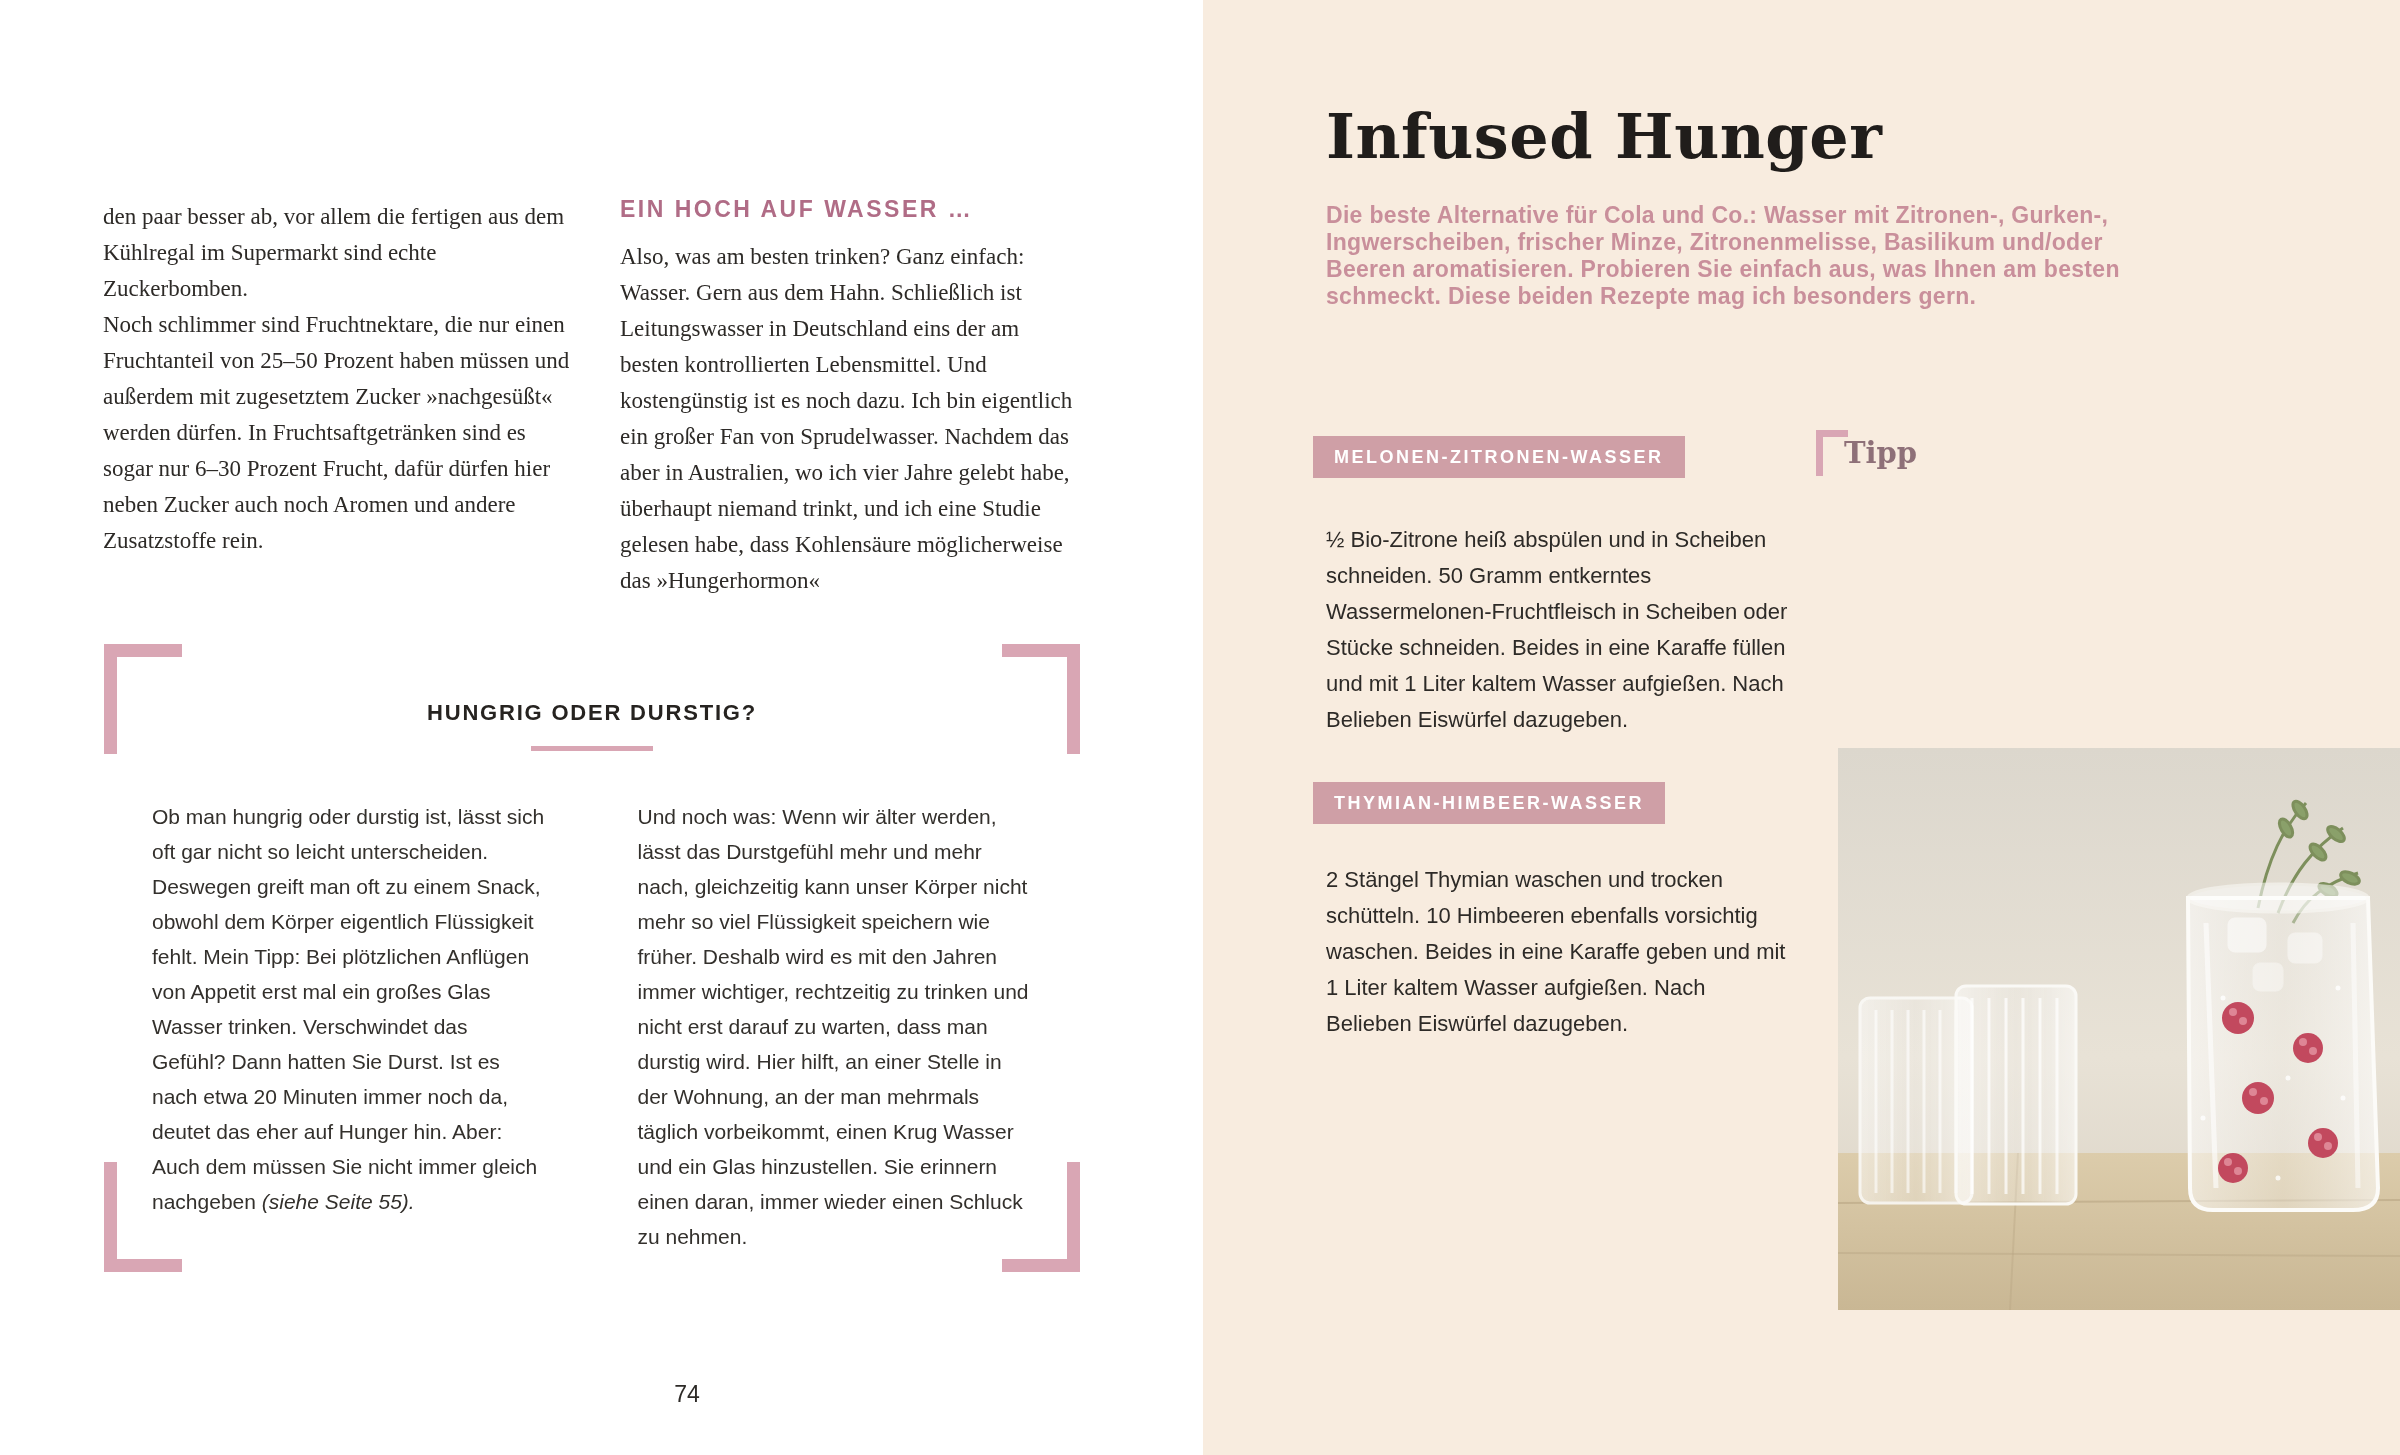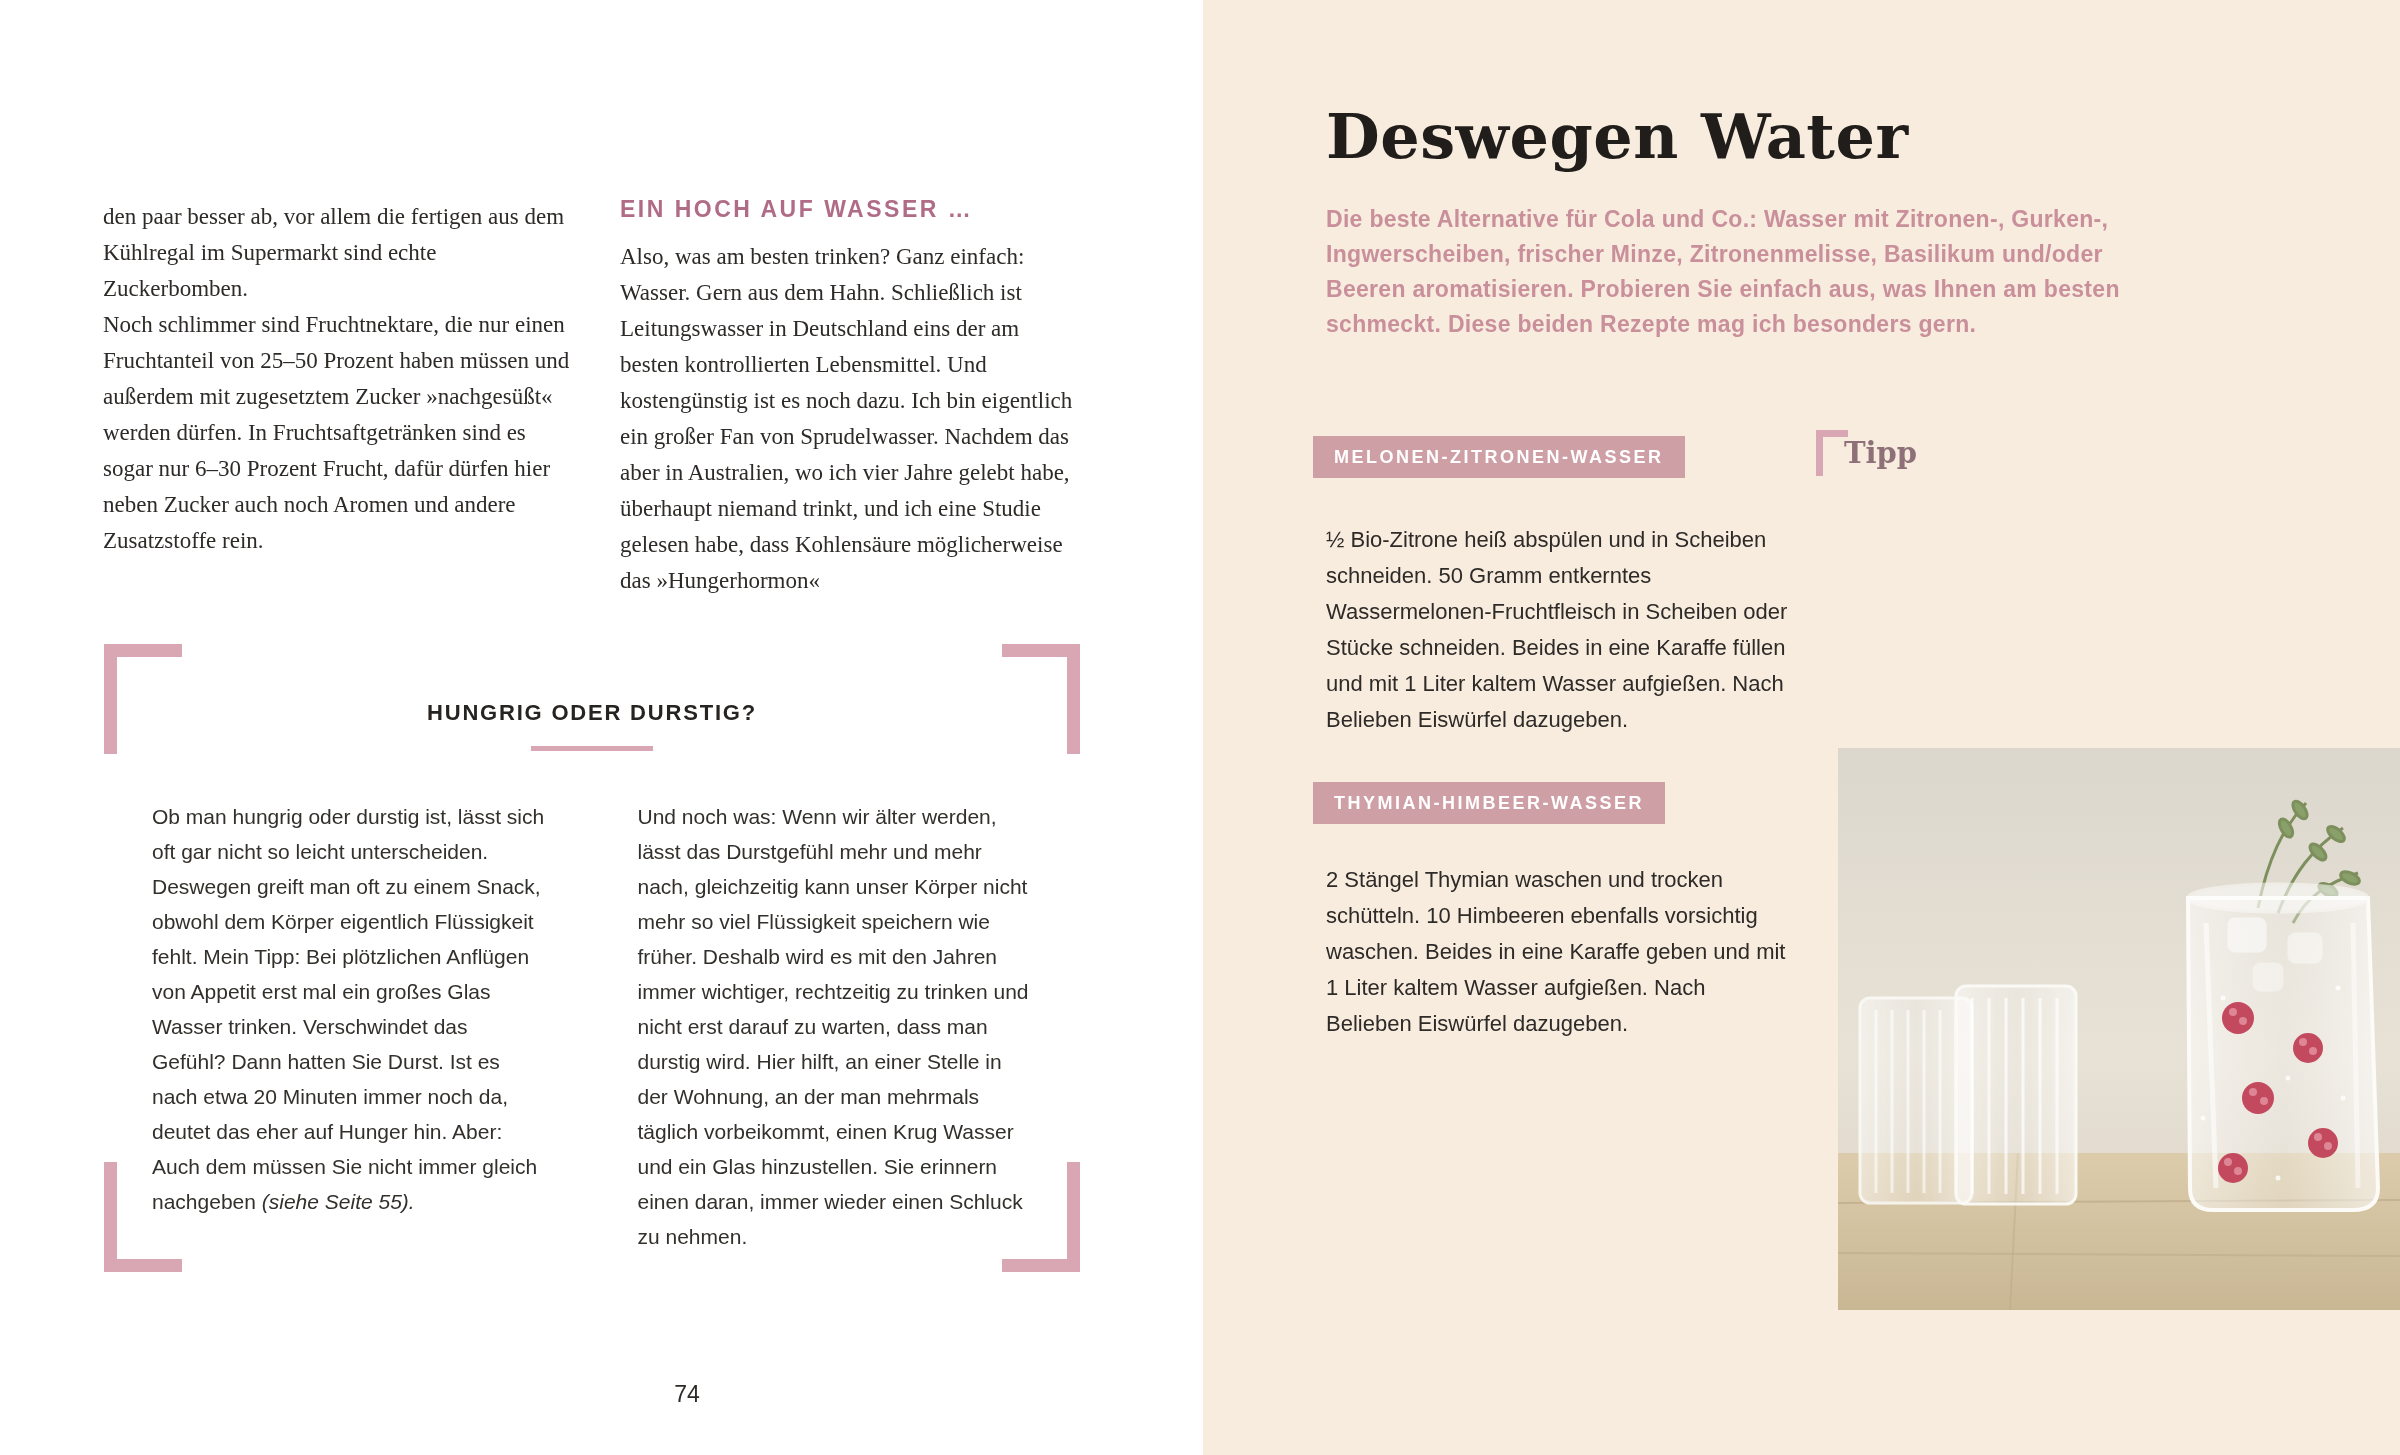--- a/index.html
+++ b/index.html
@@ -73,21 +73,21 @@
 
   
   .rp-title{
     position:absolute; left:1326px; top:103px; margin:0;
     font-family:"DejaVu Serif", serif; font-weight:bold;
     font-size:62px; line-height:1.1; color:#201d1b; letter-spacing:0.5px;
   }
   .rp-intro{
     position:absolute; left:1326px; top:202px; width:820px; margin:0;
     font-family:"Liberation Sans", sans-serif;
-    font-size:23px; line-height:35px; letter-spacing:0.3px;
+    font-size:23px; line-height:27px; letter-spacing:0.3px;
     color:var(--intro-pink); font-weight:bold;
   }
   .recipe-label{
     position:absolute; left:1313px; height:42px; line-height:42px;
     background:var(--label-bg); color:#ffffff;
     font-family:"Liberation Sans", sans-serif; font-weight:bold;
     font-size:18px; letter-spacing:2.5px; padding:0 21px;
     display:inline-block;
   }
   .recipe-label.r1{top:436px;}
@@ -146,21 +146,21 @@
     <h4 class="box-title">HUNGRIG ODER DURSTIG?</h4>
     <div class="box-divider"></div>
     <div class="box-cols">
       <p><span>Ob man hungrig oder durstig ist, lässt sich oft gar nicht so leicht unterscheiden. Deswegen greift man oft zu einem Snack, obwohl dem Körper eigentlich Flüssigkeit fehlt. Mein Tipp: Bei plötzlichen Anflügen von Appetit erst mal ein großes Glas Wasser trinken. Verschwindet das Gefühl? Dann hatten Sie Durst. Ist es nach etwa 20 Minuten immer noch da, deutet das eher auf Hunger hin. Aber: Auch dem müssen Sie nicht immer gleich nachgeben </span><em>(siehe Seite 55).</em></p>
       <p>Und noch was: Wenn wir älter werden, lässt das Durstgefühl mehr und mehr nach, gleichzeitig kann unser Körper nicht mehr so viel Flüssigkeit speichern wie früher. Deshalb wird es mit den Jahren immer wichtiger, rechtzeitig zu trinken und nicht erst darauf zu warten, dass man durstig wird. Hier hilft, an einer Stelle in der Wohnung, an der man mehrmals täglich vorbeikommt, einen Krug Wasser und ein Glas hinzustellen. Sie erinnern einen daran, immer wieder einen Schluck zu nehmen.</p>
     </div>
   </div>
 
   <div class="page-number left">74</div>
 
-  <h1 class="rp-title">Deswegen Water</h1>
+  <h1 class="rp-title">Infused Hunger</h1>
 
   <p class="rp-intro">Die beste Alternative für Cola und Co.: Wasser mit Zitronen-, Gurken-, Ingwerscheiben, frischer Minze, Zitronenmelisse, Basilikum und/oder Beeren aromatisieren. Probieren Sie einfach aus, was Ihnen am besten schmeckt. Diese beiden Rezepte mag ich besonders gern.</p>
 
   <div class="recipe-label r1">MELONEN-ZITRONEN-WASSER</div>
   <p class="recipe-text r1">½ Bio-Zitrone heiß abspülen und in Scheiben schneiden. 50 Gramm entkerntes Wassermelonen-Fruchtfleisch in Scheiben oder Stücke schneiden. Beides in eine Karaffe füllen und mit 1 Liter kaltem Wasser aufgießen. Nach Belieben Eiswürfel dazugeben.</p>
 
   <div class="recipe-label r2">THYMIAN-HIMBEER-WASSER</div>
   <p class="recipe-text r2">2 Stängel Thymian waschen und trocken schütteln. 10 Himbeeren ebenfalls vorsichtig waschen. Beides in eine Karaffe geben und mit 1 Liter kaltem Wasser aufgießen. Nach Belieben Eiswürfel dazugeben.</p>
 
   <div class="tip-bracket"></div>

